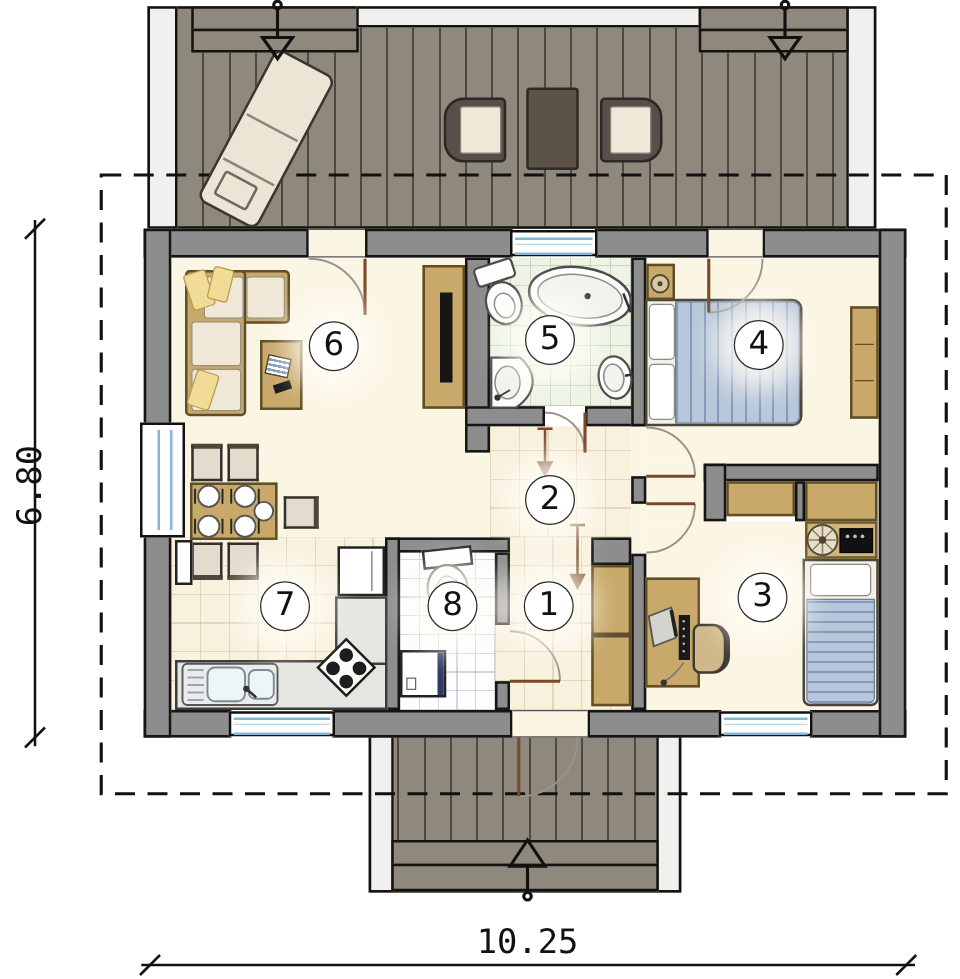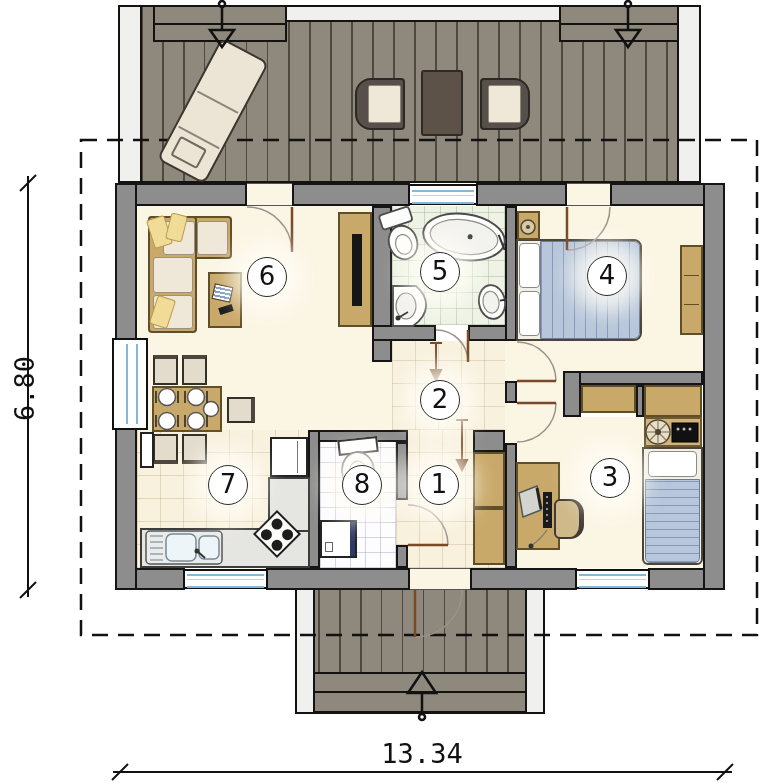--- a/index.html
+++ b/index.html
@@ -357,15 +357,15 @@
   <div class="abs room-circle" style="left:419px;top:465px;"><span>1</span></div>
   <div class="abs room-circle" style="left:420px;top:380px;"><span>2</span></div>
   <div class="abs room-circle" style="left:590px;top:458px;"><span>3</span></div>
   <div class="abs room-circle" style="left:587px;top:256px;"><span>4</span></div>
   <div class="abs room-circle" style="left:420px;top:252px;"><span>5</span></div>
   <div class="abs room-circle" style="left:247px;top:257px;"><span>6</span></div>
   <div class="abs room-circle" style="left:208px;top:465px;"><span>7</span></div>
   <div class="abs room-circle" style="left:342px;top:465px;"><span>8</span></div>
 
   <div class="abs dim-label" style="left:-26px;top:373px;width:100px;text-align:center;transform:rotate(-90deg);">6.80</div>
-  <div class="abs dim-label" style="left:352px;top:738px;width:140px;text-align:center;">13.34</div>
+  <div class="abs dim-label" style="left:352px;top:738px;width:140px;text-align:center;">10.25</div>
 
 </div>
 
 </body></html>

